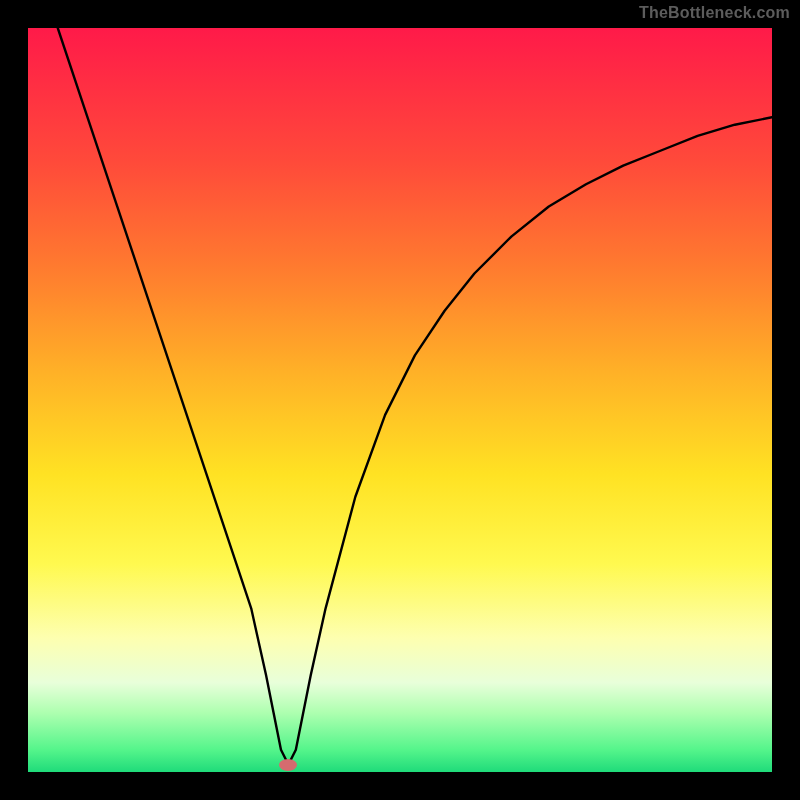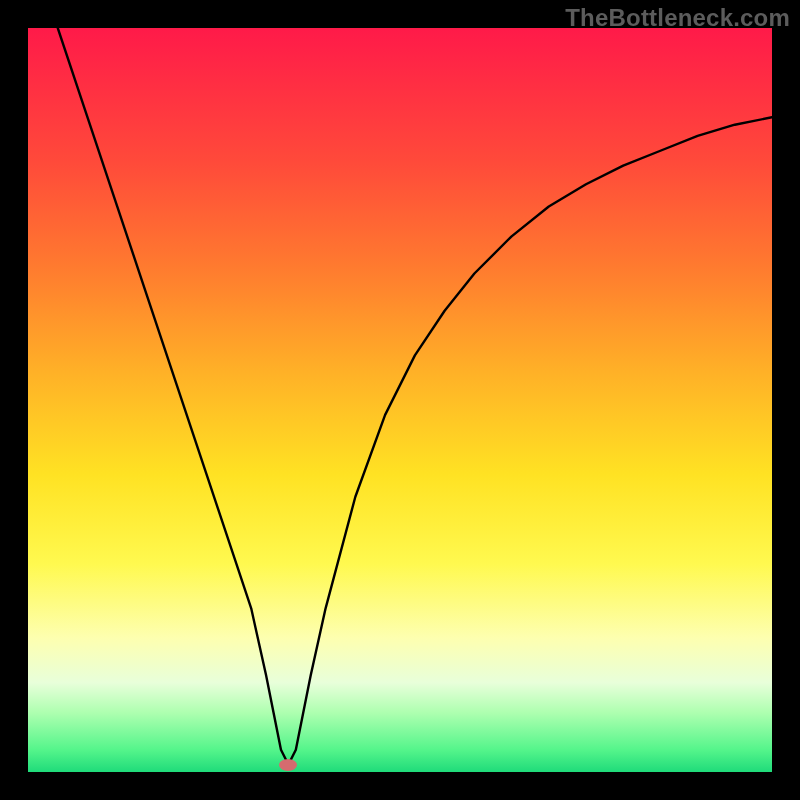--- a/index.html
+++ b/index.html
@@ -37,21 +37,21 @@
       #aeffb0 92%,
       #55f58b 97%,
       #1fdb7a 100%
     );
   }
   .watermark {
     position: absolute;
     top: 4px;
     right: 10px;
     font-family: Arial, Helvetica, sans-serif;
-    font-size: 24px;
+    font-size: 16px;
     font-weight: 600;
     color: #5c5c5c;
     letter-spacing: 0.2px;
     user-select: none;
   }
   svg.curve {
     position: absolute;
     top: 0;
     left: 0;
   }

